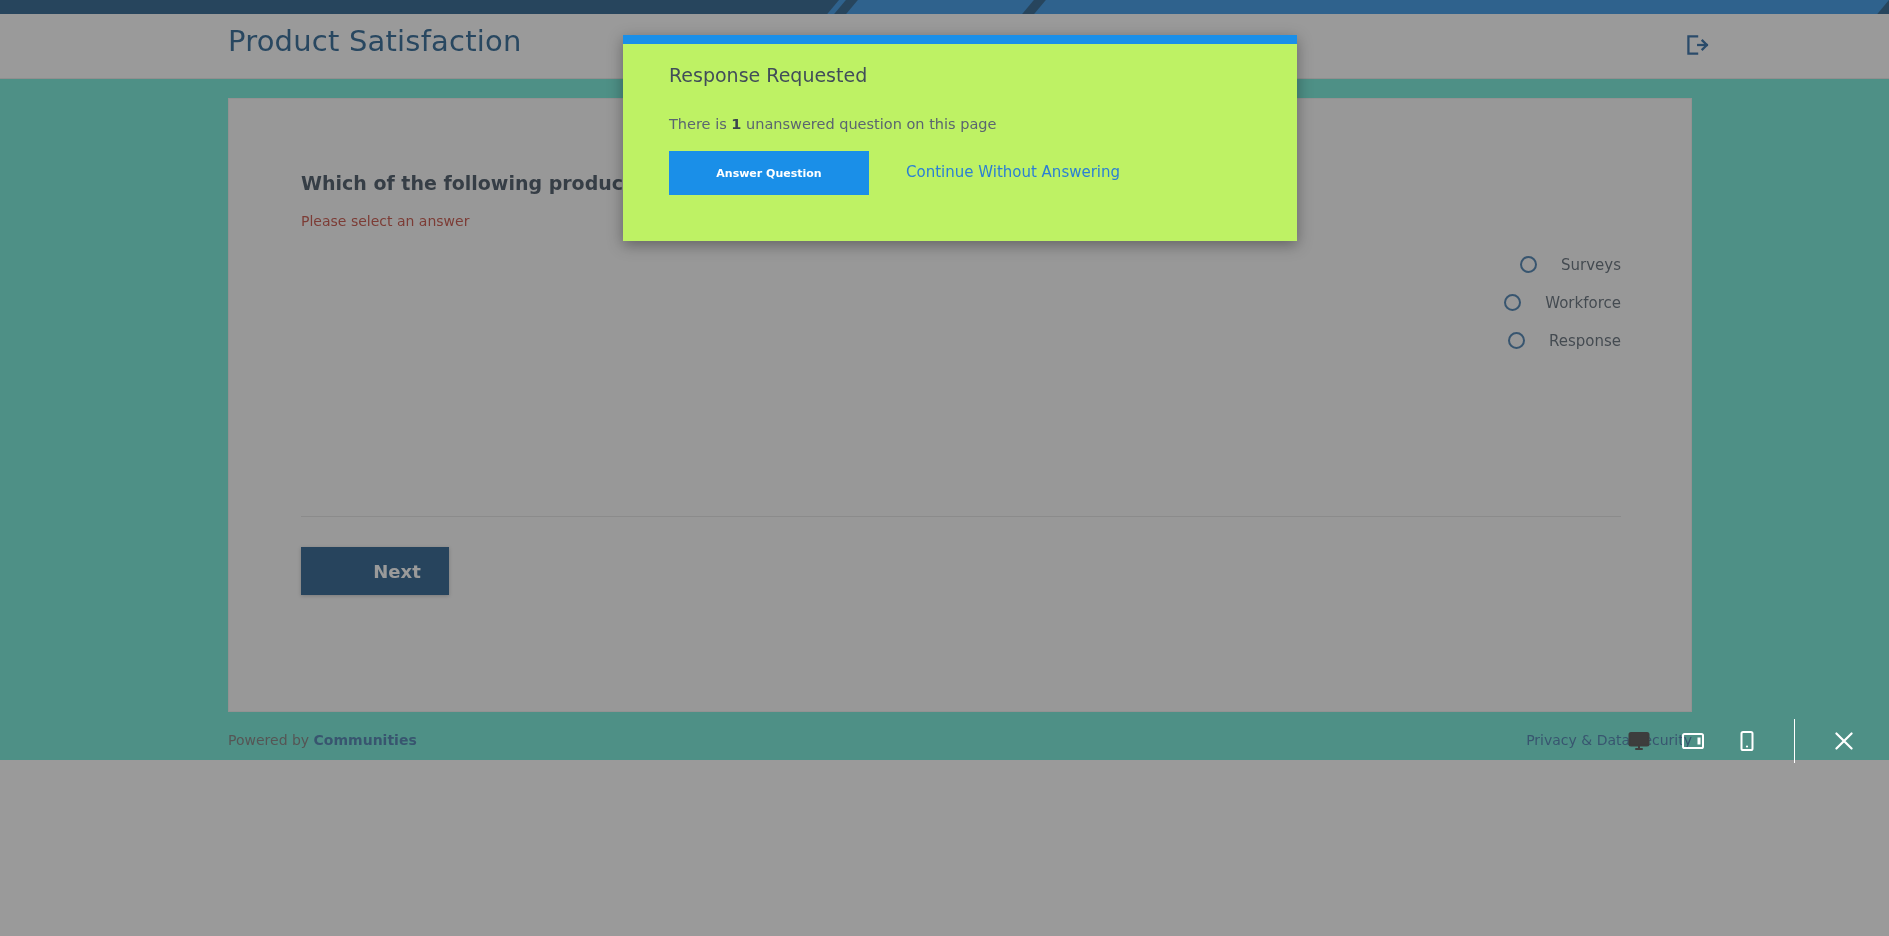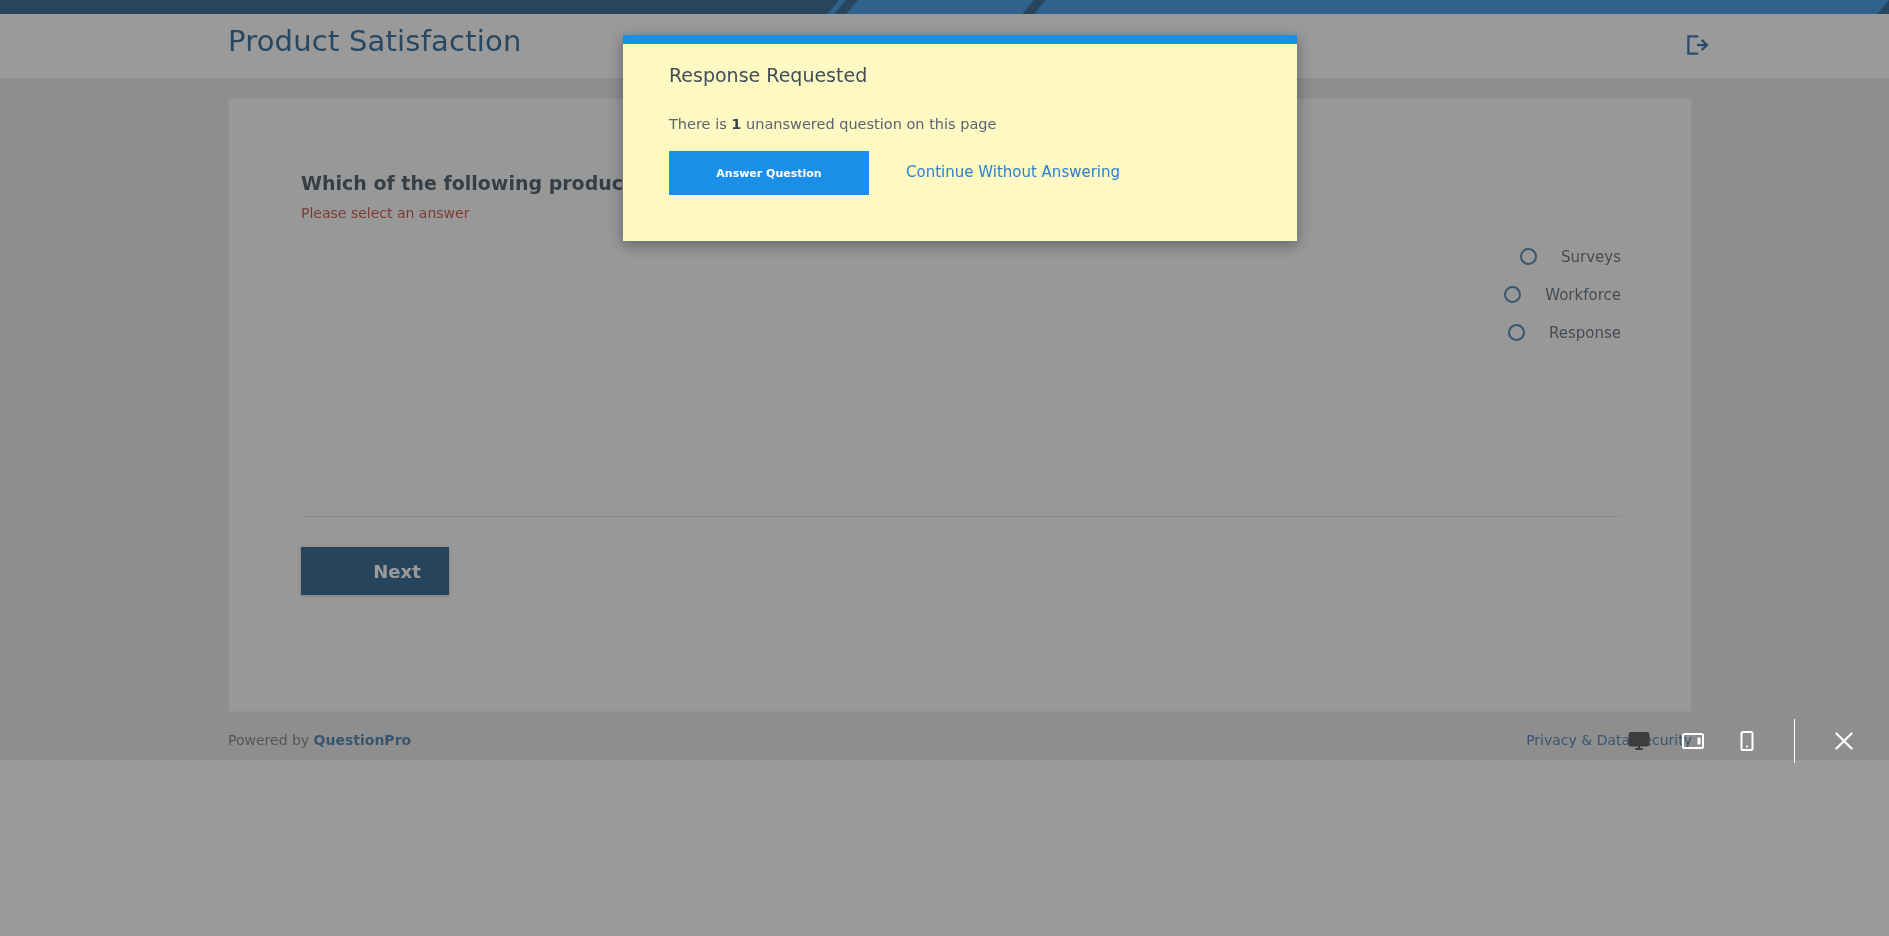--- a/index.html
+++ b/index.html
@@ -16,21 +16,21 @@
     background: #ffffff;
     position: relative;
   }
 
   
   .survey-page {
     position: absolute;
     left: 0; top: 0;
     width: 1889px;
     height: 760px;
-    background: #e5e5e5;
+    background: #5eead4;
   }
 
   
   .top-band {
     position: absolute;
     left: 0; top: 0;
     width: 1889px;
     height: 14px;
     background: #0c4c7e;
     overflow: hidden;
@@ -103,21 +103,21 @@
   }
   .question-text {
     font-size: 19px;
     font-weight: bold;
     color: #2b3c4e;
     line-height: 1.35;
     white-space: nowrap;
     overflow: hidden;
   }
   .error-text {
-    margin-top: 8px;
+    margin-top: 16px;
     font-size: 14px;
     color: #c0392b;
   }
 
   .options-list { margin-top: 17px; }
   .option-row {
     display: flex;
     align-items: center;
     height: 38px;
     cursor: pointer;
@@ -203,21 +203,21 @@
     background: rgba(64, 64, 64, 0.53);
   }
 
   
   .modal {
     position: absolute;
     left: 623px;
     top: 35px;
     width: 674px;
     height: 206px;
-    background: #fef9c3;
+    background: #bef264;
     box-shadow: 0 4px 14px rgba(0,0,0,0.35);
     text-decoration: underline;
   }
   .modal-topbar {
     position: absolute;
     left: 0; top: 0;
     width: 674px;
     height: 9px;
     background: #1a8fe8;
   }
@@ -339,21 +339,21 @@
       </div>
     </div>
 
     <div class="card-divider"></div>
 
     <button class="next-btn">Next</button>
   </div>
 
   <div class="survey-footer">
     <div class="footer-left">
-      <span>Powered by </span><a class="brand-link">QuestionPro</a>
+      <span>Powered by </span><a class="brand-link">Communities</a>
     </div>
     <a class="footer-right">Privacy &amp; Data Security</a>
   </div>
 
 </div>
 
 <div class="dim-overlay"></div>
 
 <div class="modal">
   <div class="modal-topbar"></div>

